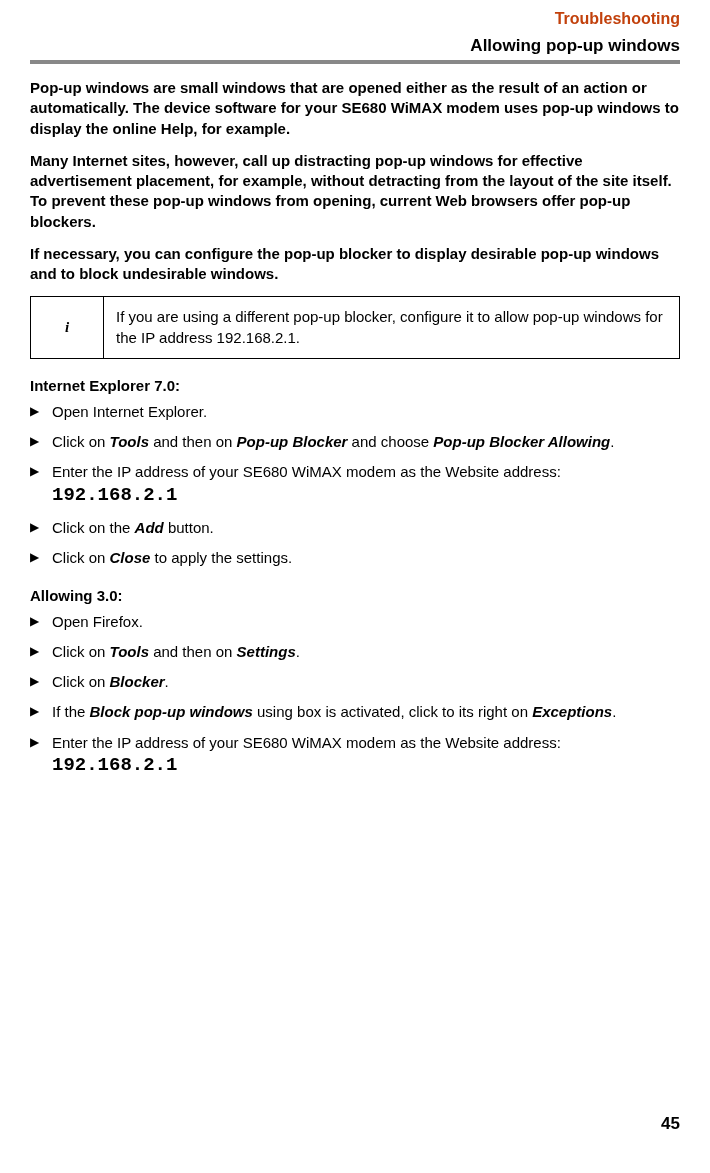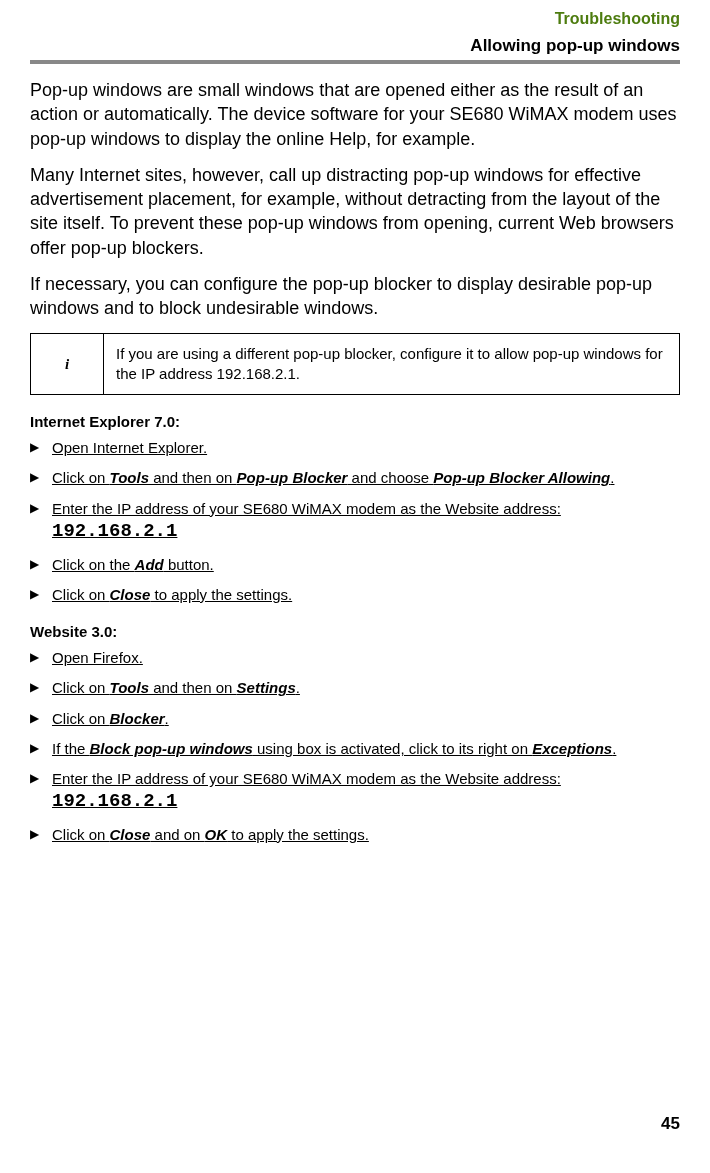--- a/index.html
+++ b/index.html
@@ -11,40 +11,41 @@
     color: #000;
   }
   .page {
     padding: 10px 30px 20px 30px;
     box-sizing: border-box;
     min-height: 1150px;
     position: relative;
   }
   .header-right {
     text-align: right;
-    color: #4d7c0f;
+    color: #c2410c;
     font-weight: bold;
     font-size: 16px;
     margin-bottom: 8px;
   }
   .section-title {
     font-weight: bold;
     font-size: 17px;
     margin-bottom: 2px;
     text-align: right;
   }
   .title-rule {
     border: none;
     border-top: 4px solid #888;
     margin: 4px 0 14px 0;
   }
   .para {
-    font-size: 18px;
+    font-size: 15px;
     line-height: 1.35;
     margin-bottom: 12px;
+    font-weight: bold;
   }
   .note-table {
     border-collapse: collapse;
     width: 100%;
     margin: 10px 0 16px 0;
   }
   .note-table td {
     border: 1px solid #000;
     padding: 10px 12px;
     vertical-align: middle;
@@ -62,21 +63,20 @@
   .subhead {
     font-weight: bold;
     font-size: 15px;
     margin-bottom: 8px;
     margin-top: 18px;
   }
   .steps {
     list-style: none;
     padding-left: 0;
     margin: 0 0 14px 0;
-    text-decoration: underline;
   }
   .steps li {
     position: relative;
     padding-left: 22px;
     font-size: 15px;
     line-height: 1.35;
     margin-bottom: 10px;
   }
   .steps li::before {
     content: "\25B6";
@@ -128,35 +128,32 @@
       <span class="mono">192.168.2.1</span>
     </li>
     <li>
       <span>Click on the </span><span class="b">Add</span><span> button.</span>
     </li>
     <li>
       <span>Click on </span><span class="b">Close</span><span> to apply the settings.</span>
     </li>
   </ul>
 
-  <div class="subhead">Website 3.0:</div>
+  <div class="subhead">Allowing 3.0:</div>
   <ul class="steps">
     <li><span>Open Firefox.</span></li>
     <li>
       <span>Click on </span><span class="b">Tools</span><span> and then on </span><span class="b">Settings</span><span>.</span>
     </li>
     <li>
       <span>Click on </span><span class="b">Blocker</span><span>.</span>
     </li>
     <li>
       <span>If the </span><span class="b">Block pop-up windows</span><span> using box is activated, click to its right on </span><span class="b">Exceptions</span><span>.</span>
     </li>
     <li>
       <span>Enter the IP address of your SE680 WiMAX modem as the Website address:</span><br>
       <span class="mono">192.168.2.1</span>
     </li>
-    <li>
-      <span>Click on </span><span class="b">Close</span><span> and on </span><span class="b">OK</span><span> to apply the settings.</span>
-    </li>
   </ul>
 
   <div class="page-num">45</div>
 </div>
 
 </body></html>

